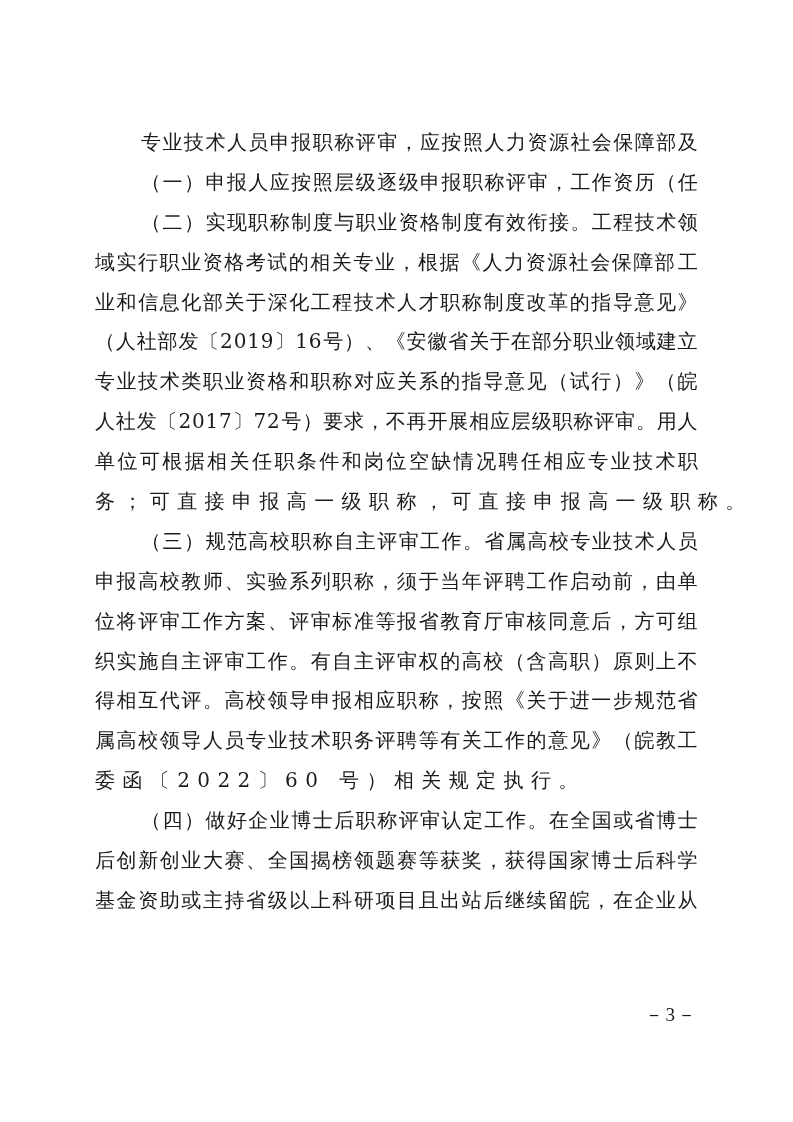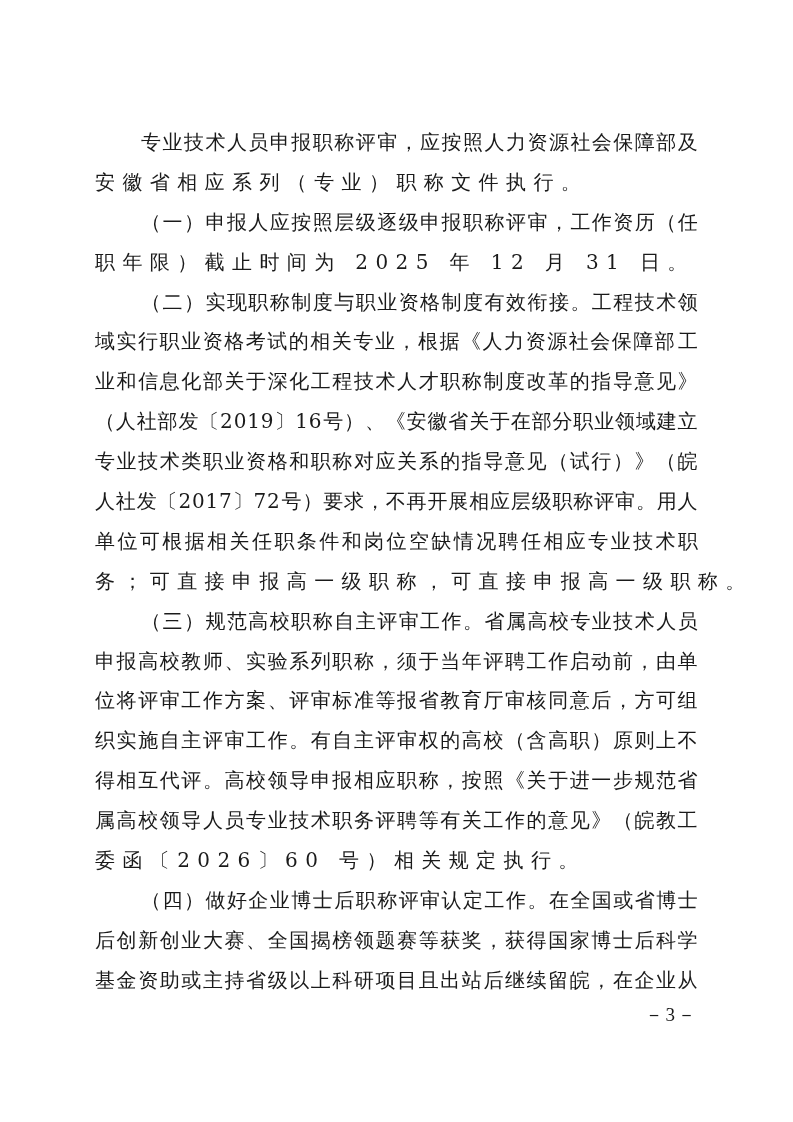--- a/index.html
+++ b/index.html
@@ -81,21 +81,20 @@
         <span>力</span>
         <span>资</span>
         <span>源</span>
         <span>社</span>
         <span>会</span>
         <span>保</span>
         <span>障</span>
         <span>部</span>
         <span>及</span>
       </div>
-    <div class="line last">安徽省相应系列（专业）职称文件执行。</div>
     <div class="line indent" style="display: flex; justify-content: space-between;">
         <span>（</span>
         <span>一</span>
         <span>）</span>
         <span>申</span>
         <span>报</span>
         <span>人</span>
         <span>应</span>
         <span>按</span>
         <span>照</span>
@@ -110,21 +109,20 @@
         <span>评</span>
         <span>审</span>
         <span>，</span>
         <span>工</span>
         <span>作</span>
         <span>资</span>
         <span>历</span>
         <span>（</span>
         <span>任</span>
       </div>
-    <div class="line last">职年限）截止时间为 2025 年 12 月 31 日。</div>
     <div class="line indent" style="display: flex; justify-content: space-between;">
         <span>（</span>
         <span>二</span>
         <span>）</span>
         <span>实</span>
         <span>现</span>
         <span>职</span>
         <span>称</span>
         <span>制</span>
         <span>度</span>
@@ -506,21 +504,21 @@
         <span>作</span>
         <span>的</span>
         <span>意</span>
         <span>见</span>
         <span>》</span>
         <span>（</span>
         <span>皖</span>
         <span>教</span>
         <span>工</span>
       </div>
-    <div class="line last">委函〔2026〕60 号）相关规定执行。</div>
+    <div class="line last">委函〔2022〕60 号）相关规定执行。</div>
     <div class="line indent" style="display: flex; justify-content: space-between;">
         <span>（</span>
         <span>四</span>
         <span>）</span>
         <span>做</span>
         <span>好</span>
         <span>企</span>
         <span>业</span>
         <span>博</span>
         <span>士</span>

